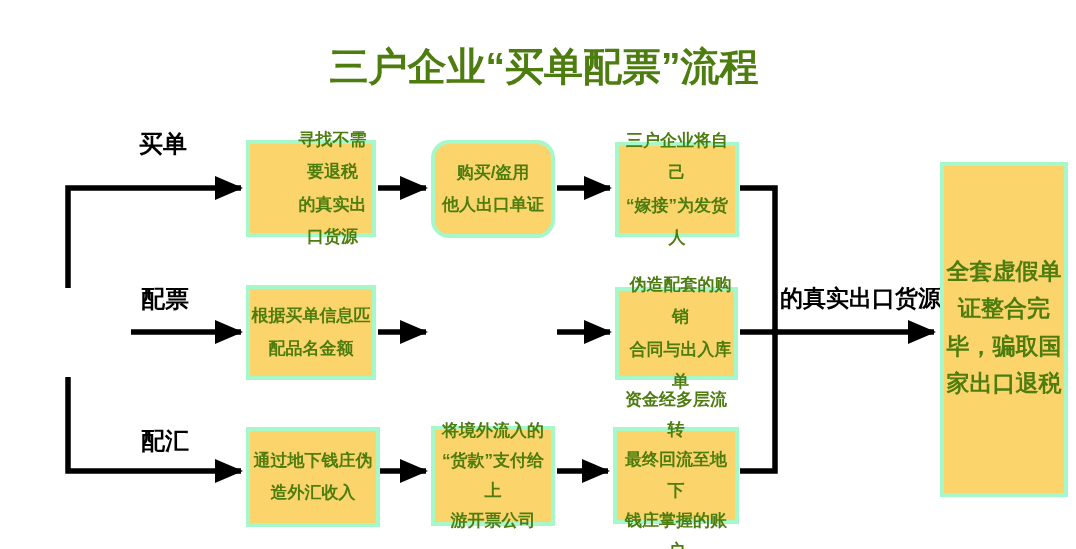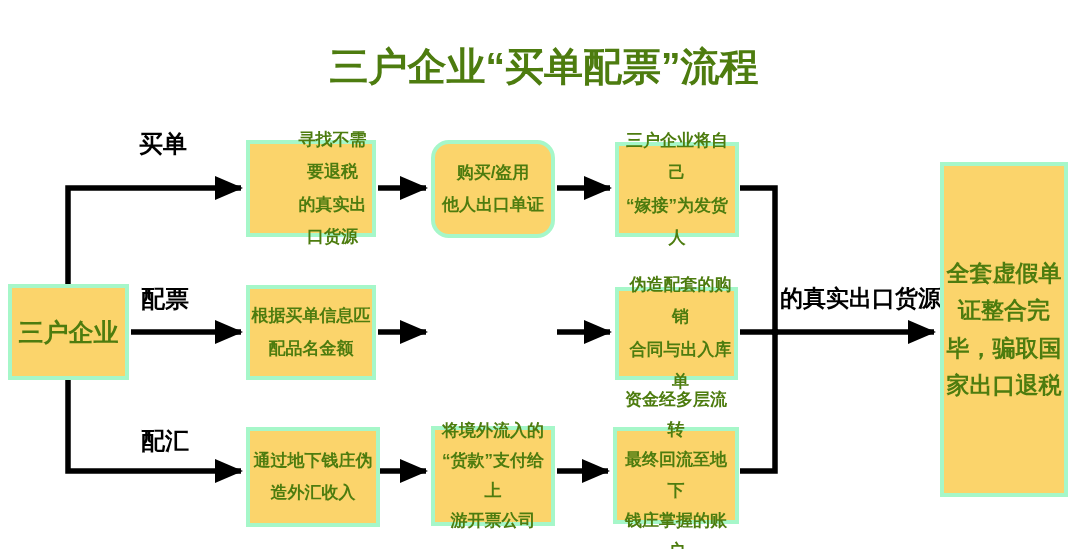--- a/index.html
+++ b/index.html
@@ -59,21 +59,21 @@
     line-height: 1.9;
   }
   .box.step { font-size: 17px; }
   .box.three-line { line-height: 1.78; }
   .box.source {
     left: 8px; top: 284px; width: 121px; height: 96px;
     font-size: 25px; line-height: 1.2;
   }
   .box.result {
     left: 940px; top: 162px; width: 128px; height: 335px;
-    font-size: 23px; line-height: 1.62;
+    font-size: 23px; line-height: 1.62; font-family: Liberation Mono, monospace;
   }
   
   .box.s00 { left: 246px; top: 140px; width: 130px; height: 97px; padding-left: 43px; }
   .box.s01 { left: 431px; top: 140px; width: 124px; height: 98px; border-radius: 18px; }
   .box.s02 { left: 615px; top: 142px; width: 124px; height: 95px; }
   .box.s10 { left: 246px; top: 285px; width: 130px; height: 95px; }
   .box.s11 { left: 431px; top: 285px; width: 124px; height: 97px; }
   .box.s12 { left: 615px; top: 287px; width: 123px; height: 93px; padding-left: 8px; }
   .box.s20 { left: 246px; top: 427px; width: 134px; height: 100px; }
   .box.s21 { left: 431px; top: 426px; width: 124px; height: 100px; }
@@ -116,21 +116,20 @@
     <polyline points="557,188 610,188" marker-end="url(#ah)"></polyline>
     <polyline points="378,332 426,332" marker-end="url(#ah)"></polyline>
     <polyline points="557,332 610,332" marker-end="url(#ah)"></polyline>
     <polyline points="378,471 426,471" marker-end="url(#ah)"></polyline>
     <polyline points="557,471 608,471" marker-end="url(#ah)"></polyline>
     <polyline points="740,188 775,188 775,335"></polyline>
     <polyline points="740,471 775,471 775,329"></polyline>
     <polyline points="740,332 934,332" marker-end="url(#ah)"></polyline>
   </svg>
 
-  <div class="box source">三户企业</div>
 
   <div class="branch-label b0">买单</div>
   <div class="branch-label b1">配票</div>
   <div class="branch-label b2">配汇</div>
 
   <div class="box step s00">寻找不需要退税
 的真实出口货源</div>
   <div class="box step s01">购买/盗用
 他人出口单证</div>
   <div class="box step s02">三户企业将自己

